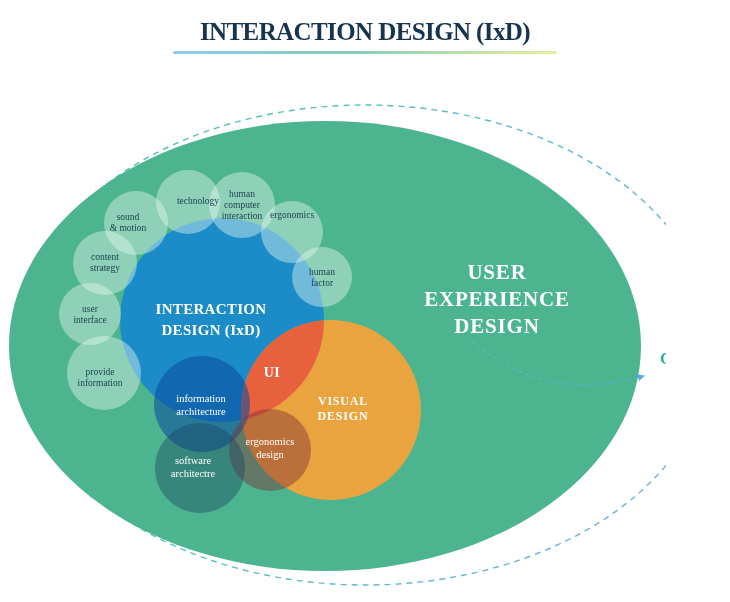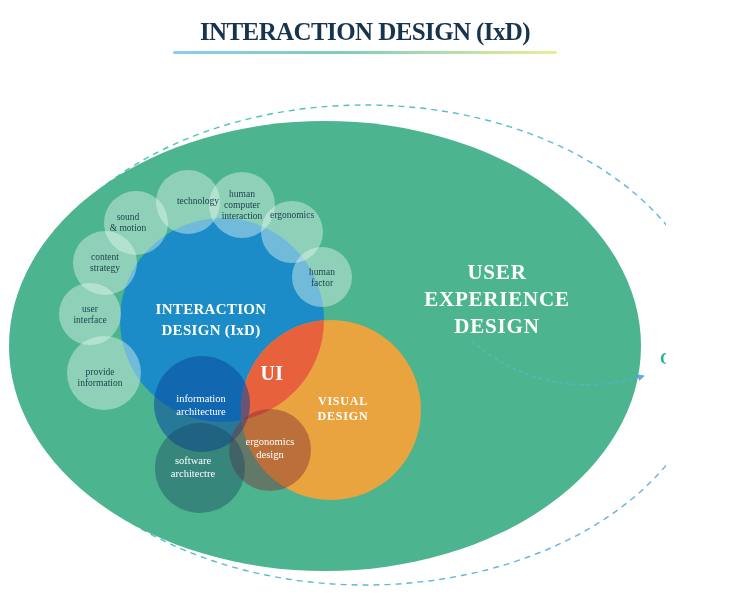--- a/index.html
+++ b/index.html
@@ -16,21 +16,21 @@
     position:absolute;left:173px;top:51px;width:384px;height:2.5px;border-radius:2px;
     background:linear-gradient(90deg,#8ecbee 0%,#7fceb8 45%,#e9ee9c 100%);
   }
   .lbl{
     position:absolute;transform:translate(-50%,-50%);
     text-align:center;white-space:pre-line;pointer-events:none;
   }
   .lbl-sat{font-size:9.5px;font-weight:500;line-height:1.18;color:#1e4350;}
   .lbl-sub{font-size:10.5px;font-weight:500;line-height:1.2;color:#ffffff;}
   .lbl-ixd{font-size:15px;font-weight:bold;line-height:1.4;color:#ffffff;letter-spacing:0.3px;}
-  .lbl-ui{font-size:20px;font-weight:bold;color:#ffffff;letter-spacing:0.5px;}
+  .lbl-ui{font-size:14px;font-weight:bold;color:#ffffff;letter-spacing:0.5px;}
   .lbl-visual{font-size:12px;font-weight:bold;line-height:1.25;color:#ffffff;letter-spacing:0.8px;}
   .lbl-ux{font-size:21px;font-weight:600;line-height:1.28;color:#ffffff;letter-spacing:0.8px;}
   .lbl-cx{font-size:16px;font-weight:bold;letter-spacing:0.5px;}
   .cx-c{color:#26b19b;}
   .cx-x{color:#2093d3;}
 </style>
 </head>
 <body>
 
 <div class="stage">

